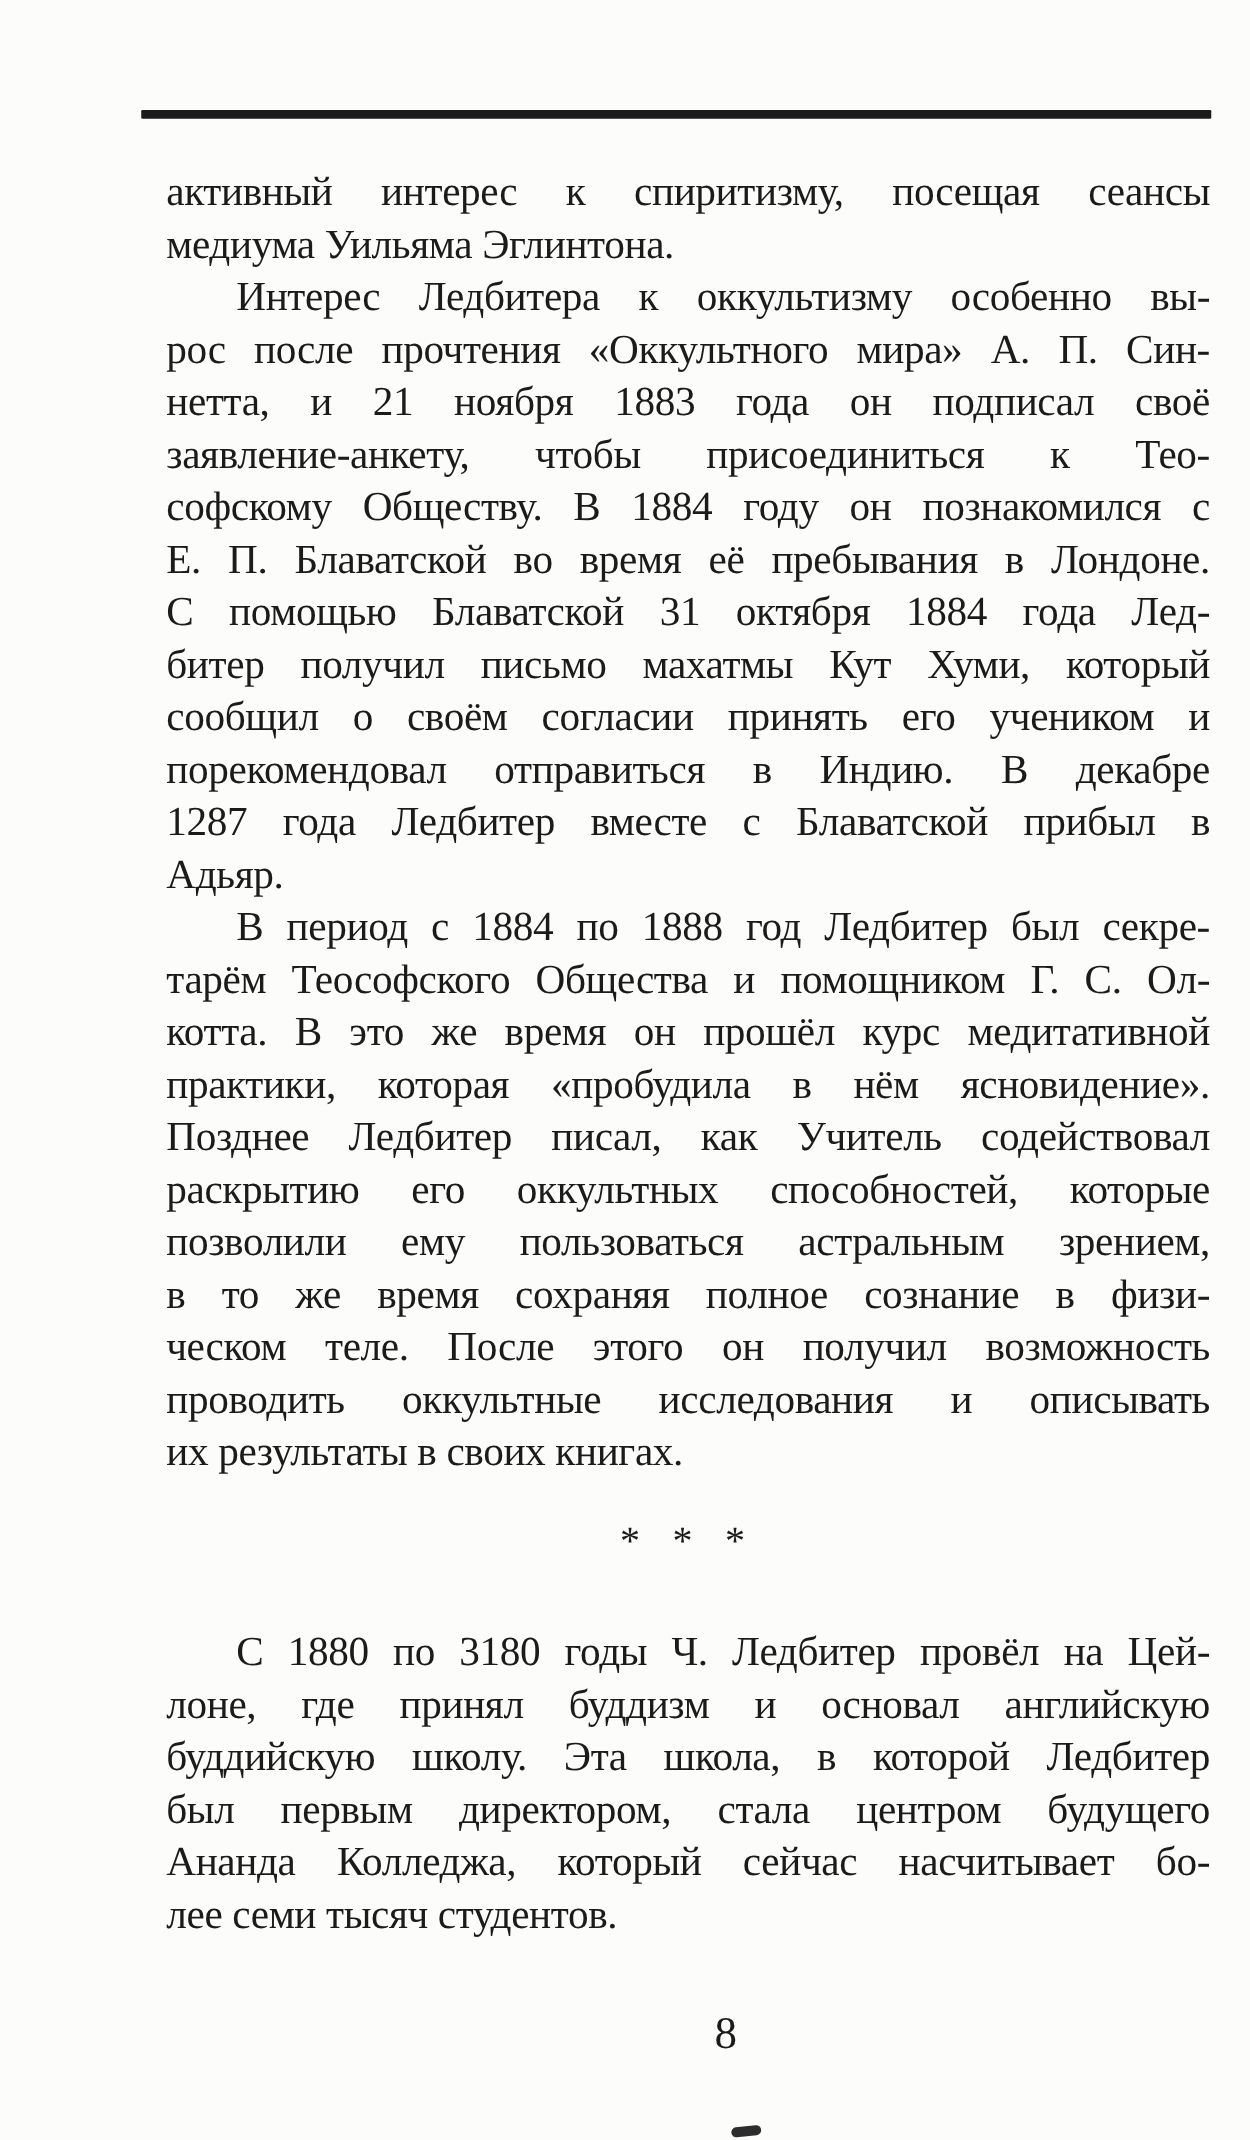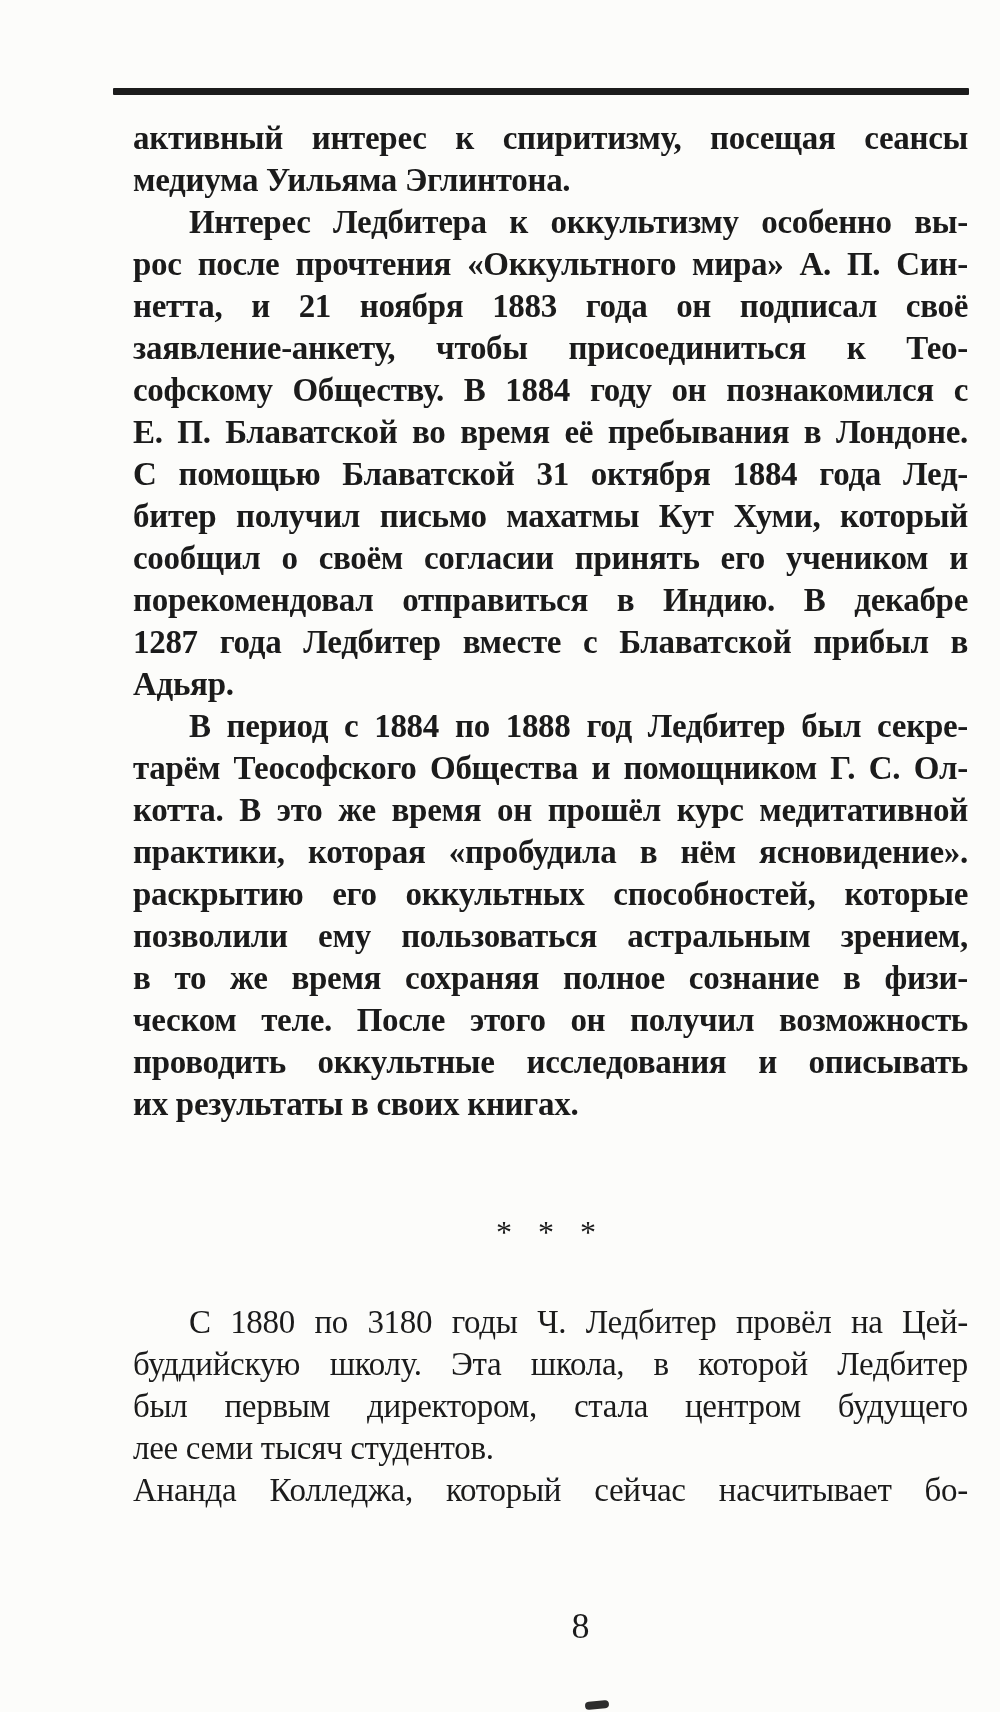--- a/index.html
+++ b/index.html
@@ -23,21 +23,21 @@
     width: 856px;
     height: 7px;
     background: #1c1c1c;
     border-radius: 1px;
   }
   .text-block {
     position: absolute;
     left: 133px;
     width: 835px;
   }
-  .block-main { top: 117px; font-weight: bold; }
+  .block-main { top: 133px; }
   .block-after-sep { top: 1301px; }
   .line {
     height: 42px;
     line-height: 42px;
     font-size: 33px;
     letter-spacing: -0.3px;
     white-space: nowrap;
     text-align: justify;
     text-align-last: justify;
   }
@@ -109,39 +109,41 @@
       <div class="line">порекомендовал отправиться в Индию. В декабре</div>
       <div class="line">1287 года Ледбитер вместе с Блаватской прибыл в</div>
       <div class="line last">Адьяр.</div>
     </div>
 
     <div class="para">
       <div class="line indent">В период с 1884 по 1888 год Ледбитер был секре-</div>
       <div class="line">тарём Теософского Общества и помощником Г. С. Ол-</div>
       <div class="line">котта. В это же время он прошёл курс медитативной</div>
       <div class="line">практики, которая «пробудила в нём ясновидение».</div>
+      <div class="line">Позднее Ледбитер писал, как Учитель содействовал</div>
       <div class="line">раскрытию его оккультных способностей, которые</div>
       <div class="line">позволили ему пользоваться астральным зрением,</div>
       <div class="line">в то же время сохраняя полное сознание в физи-</div>
       <div class="line">ческом теле. После этого он получил возможность</div>
       <div class="line">проводить оккультные исследования и описывать</div>
       <div class="line last">их результаты в своих книгах.</div>
     </div>
 
   </div>
 
   <div class="separator">* * *</div>
 
   <div class="text-block block-after-sep">
     <div class="para">
       <div class="line indent">С 1880 по 3180 годы Ч. Ледбитер провёл на Цей-</div>
+      <div class="line">лоне, где принял буддизм и основал английскую</div>
       <div class="line">буддийскую школу. Эта школа, в которой Ледбитер</div>
       <div class="line">был первым директором, стала центром будущего</div>
+      <div class="line">Ананда Колледжа, который сейчас насчитывает бо-</div>
       <div class="line last">лее семи тысяч студентов.</div>
-      <div class="line">Ананда Колледжа, который сейчас насчитывает бо-</div>
     </div>
   </div>
 
   <div class="page-number">8</div>
 
   <div class="speck"></div>
 
 </div>
 
 </body></html>

